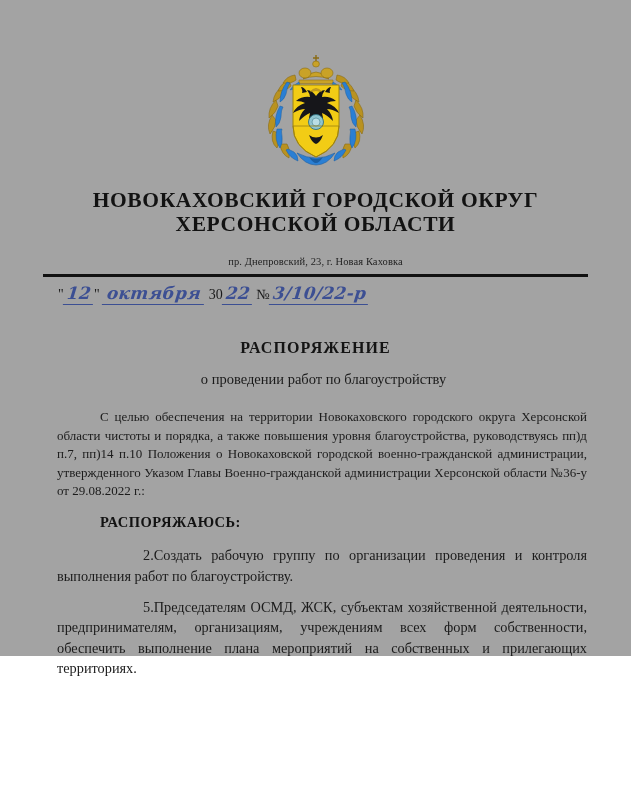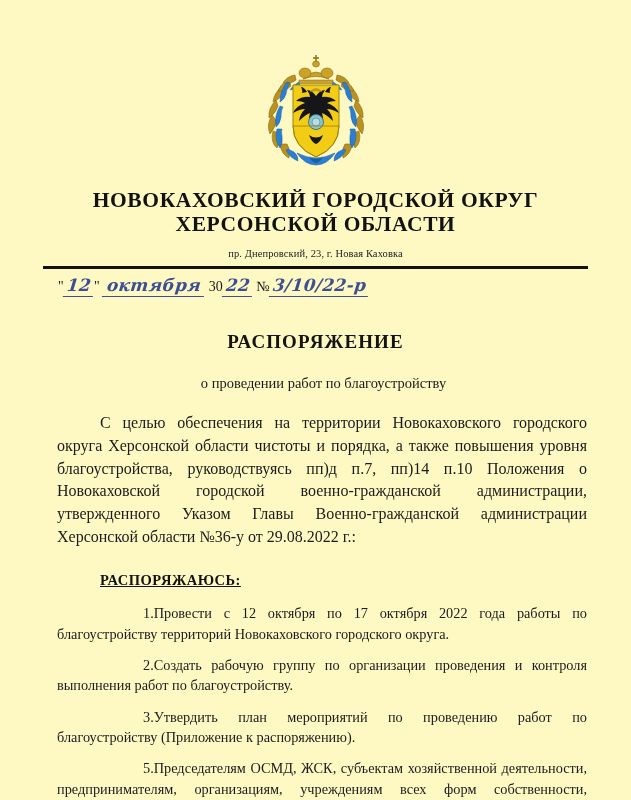--- a/index.html
+++ b/index.html
@@ -12,22 +12,22 @@
     width: 631px;
     height: 800px;
     overflow: hidden;
     font-family: "Liberation Serif", "DejaVu Serif", serif;
     color: #1a1a1a;
     position: relative;
   }
 
   .page {
     width: 631px;
-    height: 800px;
-    background: #fef9c3;
+    height: 656px;
+    background: #a3a3a3;
     box-sizing: border-box;
     position: relative;
   }
 
   
   .emblem-wrap {
     padding-top: 52px;
     display: flex;
     justify-content: center;
   }
@@ -44,21 +44,21 @@
   }
   .org-title {
     font-size: 21.5px;
     font-weight: bold;
     letter-spacing: 0.6px;
     line-height: 1.12;
     color: #121212;
   }
   .org-title .line2 { display: block; }
   .org-address {
-    margin-top: 12px;
+    margin-top: 20px;
     font-size: 10.5px;
     color: #232323;
     letter-spacing: 0.1px;
   }
 
   .rule {
     margin: 7px auto 0 auto;
     width: 545px;
     height: 0;
     border-top: 3px solid #111111;
@@ -95,57 +95,56 @@
     text-align: center;
   }
   .hand.num {
     min-width: 92px;
   }
 
   
   .doc-title {
     text-align: center;
     margin-top: 22px;
-    font-size: 19px;
+    font-size: 16px;
     font-weight: bold;
     letter-spacing: 1.1px;
     color: #141414;
   }
   .doc-subtitle {
     text-align: center;
-    margin-top: 22px;
+    margin-top: 14px;
     font-size: 14.5px;
     color: #1a1a1a;
     padding-left: 16px;
   }
 
   
   .body-block {
     margin: 0 auto;
     padding: 0 44px 0 57px;
     margin-top: 20px;
   }
   p.para {
     margin: 0;
-    font-size: 16px;
+    font-size: 13px;
     line-height: 1.42;
     text-align: justify;
     text-justify: inter-word;
     text-indent: 43px;
     color: #1b1b1b;
   }
 
   .resolve-heading {
-    margin-top: 24px;
+    margin-top: 14px;
     font-size: 14.5px;
     font-weight: bold;
     letter-spacing: 0.5px;
     padding-left: 43px;
     color: #121212;
-    text-decoration: underline;
   }
 
   .items { margin-top: 14px; }
   .item {
     font-size: 14.3px;
     line-height: 1.42;
     text-align: justify;
     text-justify: inter-word;
     text-indent: 43px;
     margin: 0;
@@ -251,20 +250,18 @@
 
   <div class="doc-title">РАСПОРЯЖЕНИЕ</div>
   <div class="doc-subtitle">о проведении работ по благоустройству</div>
 
   <div class="body-block">
     <p class="para">С целью обеспечения на территории Новокаховского городского округа Херсонской области чистоты и порядка, а также повышения уровня благоустройства, руководствуясь пп)д п.7, пп)14 п.10 Положения о Новокаховской городской военно-гражданской администрации, утвержденного Указом Главы Военно-гражданской администрации Херсонской области №36-у от 29.08.2022 г.:</p>
 
     <div class="resolve-heading">РАСПОРЯЖАЮСЬ:</div>
 
     <div class="items">
-      <p class="item"><span class="num">1.</span><span>Провести с 12 октября по 17 октября 2022 года работы по благоустройству территорий Новокаховского городского округа.</span></p>
       <p class="item"><span class="num">2.</span><span>Создать рабочую группу по организации проведения и контроля выполнения работ по благоустройству.</span></p>
-      <p class="item"><span class="num">3.</span><span>Утвердить план мероприятий по проведению работ по благоустройству (Приложение к распоряжению).</span></p>
       <p class="item"><span class="num">5.</span><span>Председателям ОСМД, ЖСК, субъектам хозяйственной деятельности, предпринимателям, организациям, учреждениям всех форм собственности, обеспечить выполнение плана мероприятий на собственных и прилегающих территориях.</span></p>
     </div>
   </div>
 
 </div>
 
 </body></html>

